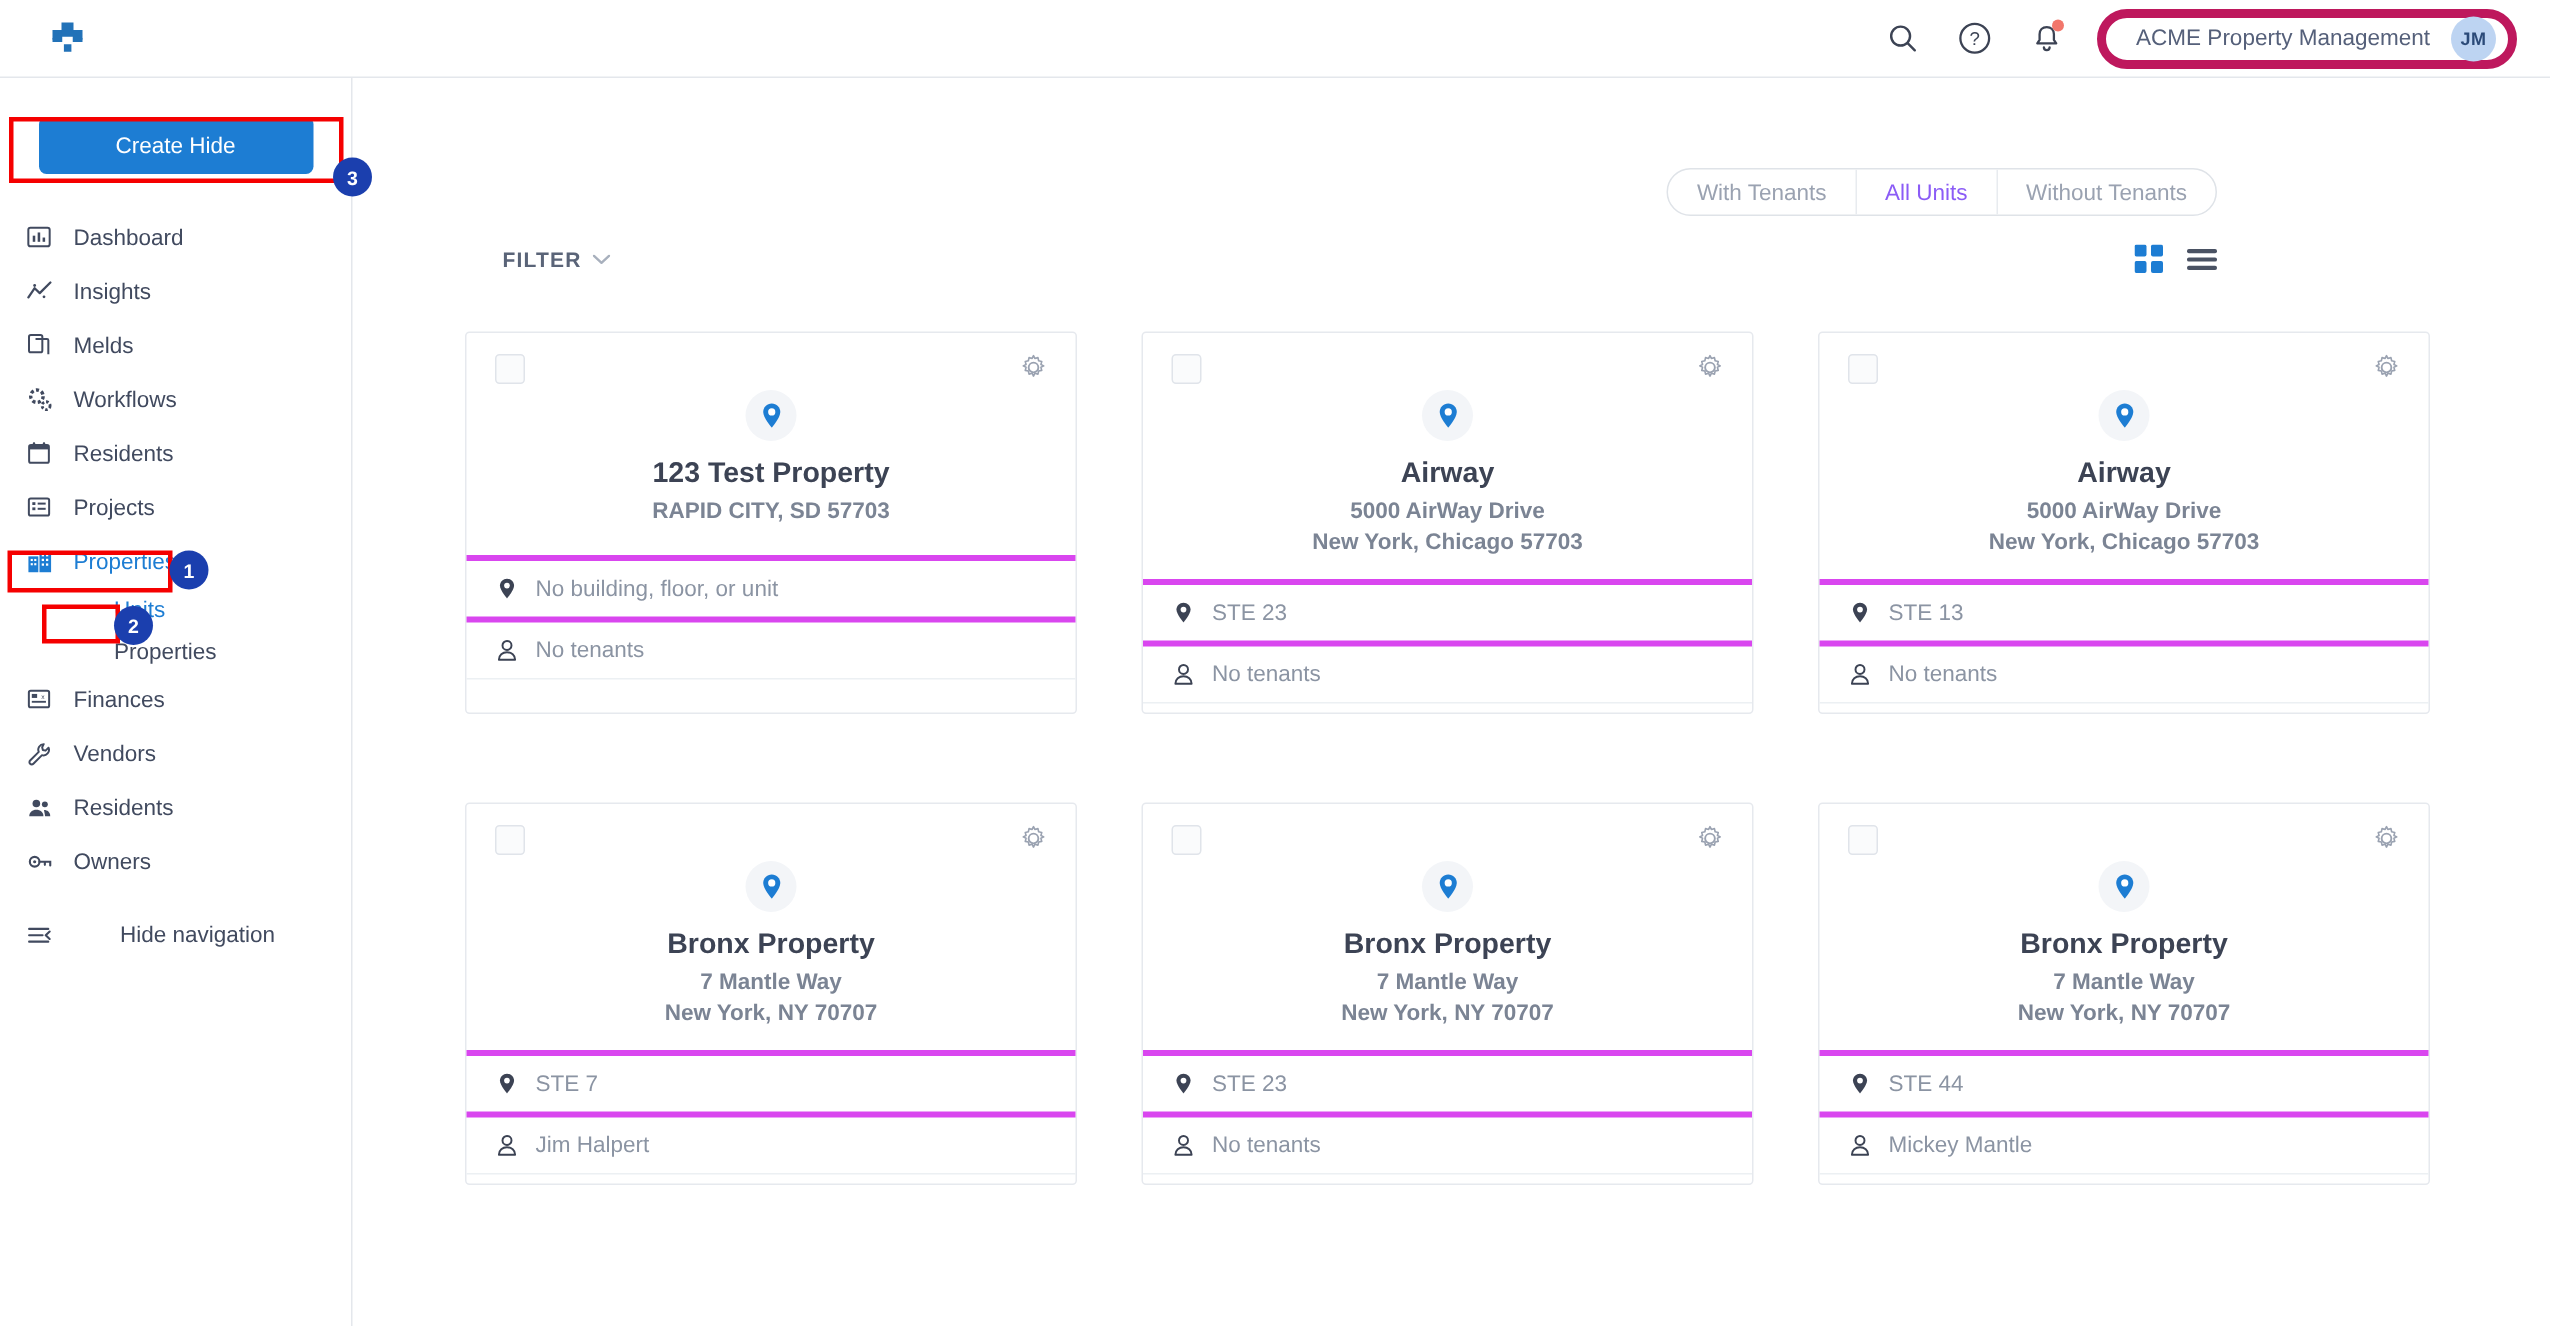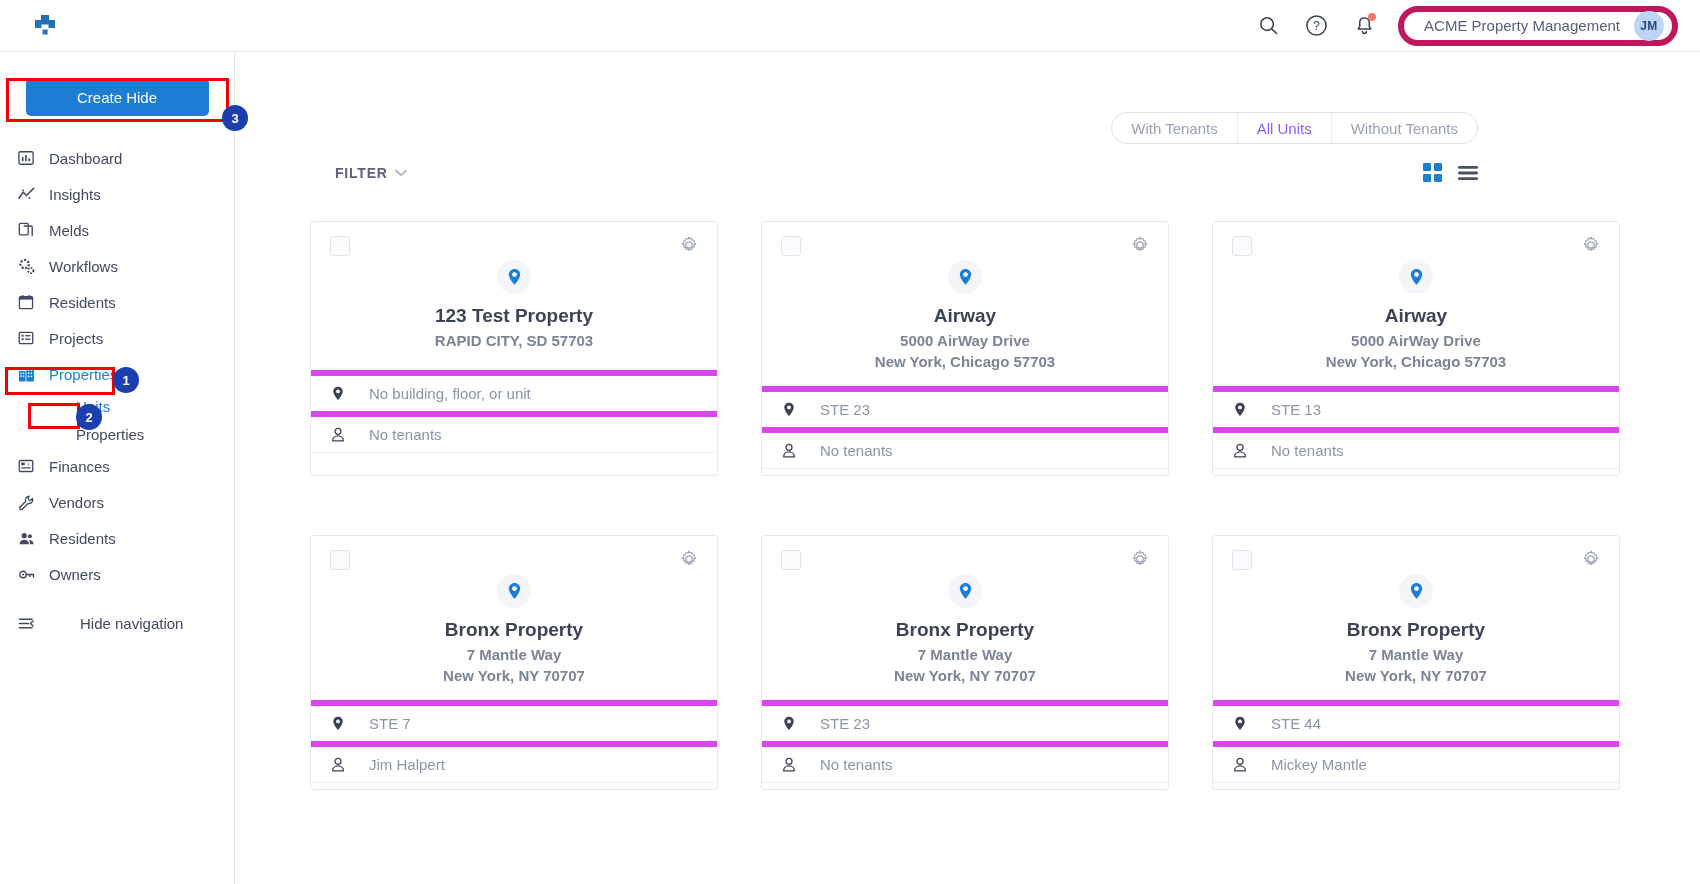--- a/index.html
+++ b/index.html
@@ -179,23 +179,23 @@
   .card-title {
     text-align: center; margin-top: 11px;
     font-size: 19px; color: #3c4354; font-weight: bold;
   }
   .card-addr {
     text-align: center; margin-top: 3px;
     font-size: 15px; color: #7b8494; font-weight: bold;
     line-height: 21px;
   }
   .card-row {
-    display: flex; align-items: center; gap: 24px;
+    display: flex; align-items: center; gap: 12px;
     height: 41px; padding-left: 19px;
-    border-top: 6px solid #d946ef;
+    border-top: 4px solid #d946ef;
     font-size: 15px; color: #8b94a3;
   }
   .card-row .r-ic { width: 15px; display: flex; justify-content: center; flex: none; }
   .card-foot { height: 7px; border-top: 1px solid #ecf0f3; }
 </style>
 </head>
 <body>
 
 <div class="topbar">
   <div class="logo-wrap">

